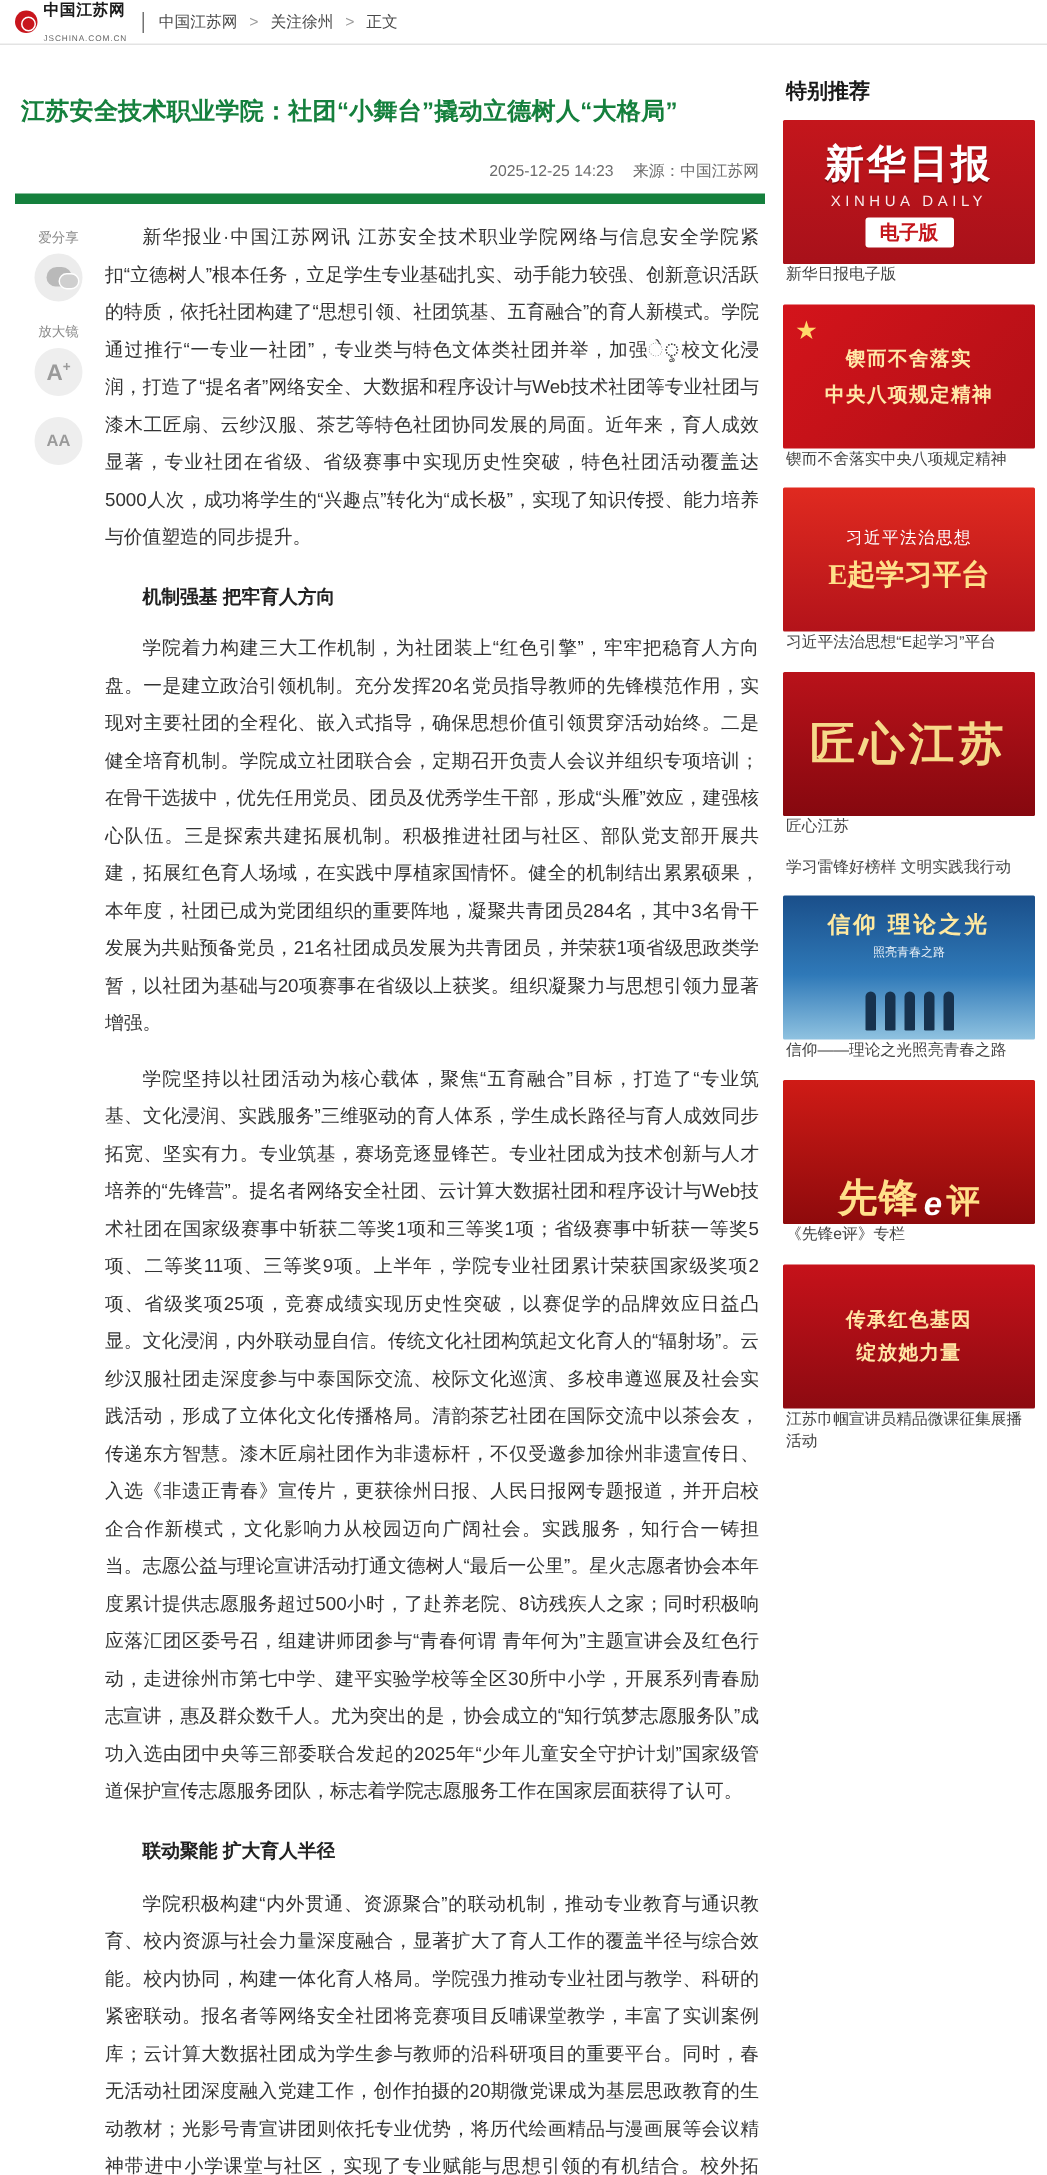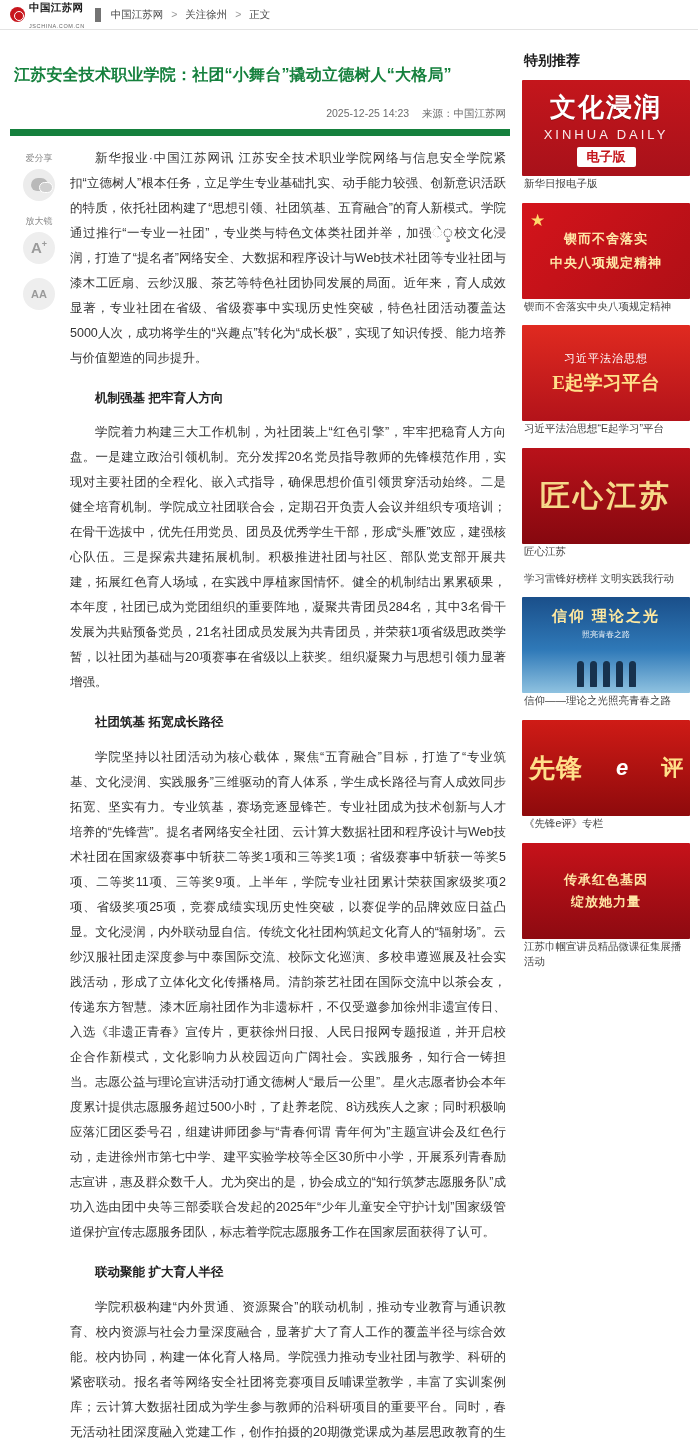--- a/index.html
+++ b/index.html
@@ -48,21 +48,21 @@
     letter-spacing: .4px;
   }
   .logo-en {
     font-size: 5.5px;
     color: #666;
     letter-spacing: .6px;
   }
   .crumbs {
     font-size: 10.5px;
     color: #4a4a4a;
-    border-left: 6px solid #737373;
+    border-left: 1px solid #737373;
     padding-left: 10px;
     white-space: nowrap;
   }
   .crumbs .sep { color: #999; margin: 0 5px; }
   .crumbs a { color: #4a4a4a; text-decoration: none; }
 
   
   .page {
     display: flex;
     align-items: flex-start;
@@ -178,21 +178,21 @@
     display: flex; flex-direction: column;
     align-items: center; justify-content: center;
     color: #fff;
   }
   .art-xhrb .t1 {
     font-size: 26px; font-weight: bold; letter-spacing: 2px;
     font-family: "Liberation Serif", serif;
     text-shadow: 0 1px 0 rgba(0,0,0,.25);
   }
   .art-xhrb .t2 {
-    font-size: 13px; letter-spacing: 3px; margin-top: 2px; opacity: .92;
+    font-size: 10px; letter-spacing: 3px; margin-top: 2px; opacity: .92;
   }
   .art-xhrb .t3 {
     margin-top: 5px; font-size: 13px; font-weight: bold;
     background: #fff; color: #c4161c; padding: 1px 10px; border-radius: 2px;
   }
 
   .art-eight {
     background: linear-gradient(135deg,#d4141b 0%,#b00f16 100%);
     display: flex; flex-direction: column;
     align-items: center; justify-content: center;
@@ -246,21 +246,21 @@
     position: absolute; bottom: 6px; left: 0; right: 0;
     display: flex; justify-content: center; gap: 6px;
   }
   .art-xy .ppl i {
     display: block; width: 7px; height: 26px; background: #17324e;
     border-radius: 4px 4px 1px 1px;
   }
 
   .art-xfe {
     background: linear-gradient(180deg,#cf1b16 0%,#8e0a0c 100%);
-    display: flex; align-items: center; justify-content: center; color: #ffe08a; gap: 30px;
+    display: flex; align-items: flex-end; justify-content: center; color: #ffe08a;
   }
   .art-xfe .d1 { font-size: 26px; font-weight: bold; font-family: "Liberation Serif", serif; letter-spacing: 1px; }
   .art-xfe .d2 { font-size: 22px; font-weight: bold; color: #fff; margin-left: 3px; font-style: italic; }
   .art-xfe .d3 { font-size: 22px; font-weight: bold; margin-left: 3px; }
 
   .art-hs {
     background: linear-gradient(180deg,#c6121a 0%,#8d0a11 100%);
     display: flex; flex-direction: column;
     align-items: center; justify-content: center; color: #ffe6a5;
   }
@@ -315,37 +315,36 @@
           <span class="rail-aa-small">AA</span>
         </div>
       </div>
 
       <div class="article">
         <p>新华报业·中国江苏网讯 江苏安全技术职业学院网络与信息安全学院紧扣“立德树人”根本任务，立足学生专业基础扎实、动手能力较强、创新意识活跃的特质，依托社团构建了“思想引领、社团筑基、五育融合”的育人新模式。学院通过推行“一专业一社团”，专业类与特色文体类社团并举，加强ેৢ校文化浸润，打造了“提名者”网络安全、大数据和程序设计与Web技术社团等专业社团与漆木工匠扇、云纱汉服、茶艺等特色社团协同发展的局面。近年来，育人成效显著，专业社团在省级、省级赛事中实现历史性突破，特色社团活动覆盖达5000人次，成功将学生的“兴趣点”转化为“成长极”，实现了知识传授、能力培养与价值塑造的同步提升。</p>
 
         <h3>机制强基 把牢育人方向</h3>
         <p>学院着力构建三大工作机制，为社团装上“红色引擎”，牢牢把稳育人方向盘。一是建立政治引领机制。充分发挥20名党员指导教师的先锋模范作用，实现对主要社团的全程化、嵌入式指导，确保思想价值引领贯穿活动始终。二是健全培育机制。学院成立社团联合会，定期召开负责人会议并组织专项培训；在骨干选拔中，优先任用党员、团员及优秀学生干部，形成“头雁”效应，建强核心队伍。三是探索共建拓展机制。积极推进社团与社区、部队党支部开展共建，拓展红色育人场域，在实践中厚植家国情怀。健全的机制结出累累硕果，本年度，社团已成为党团组织的重要阵地，凝聚共青团员284名，其中3名骨干发展为共贴预备党员，21名社团成员发展为共青团员，并荣获1项省级思政类学暂，以社团为基础与20项赛事在省级以上获奖。组织凝聚力与思想引领力显著增强。</p>
 
-        <h3>社团筑基 拓宽成长路径</h3>
         <p>学院坚持以社团活动为核心载体，聚焦“五育融合”目标，打造了“专业筑基、文化浸润、实践服务”三维驱动的育人体系，学生成长路径与育人成效同步拓宽、坚实有力。专业筑基，赛场竞逐显锋芒。专业社团成为技术创新与人才培养的“先锋营”。提名者网络安全社团、云计算大数据社团和程序设计与Web技术社团在国家级赛事中斩获二等奖1项和三等奖1项；省级赛事中斩获一等奖5项、二等奖11项、三等奖9项。上半年，学院专业社团累计荣获国家级奖项2项、省级奖项25项，竞赛成绩实现历史性突破，以赛促学的品牌效应日益凸显。文化浸润，内外联动显自信。传统文化社团构筑起文化育人的“辐射场”。云纱汉服社团走深度参与中泰国际交流、校际文化巡演、多校串遵巡展及社会实践活动，形成了立体化文化传播格局。清韵茶艺社团在国际交流中以茶会友，传递东方智慧。漆木匠扇社团作为非遗标杆，不仅受邀参加徐州非遗宣传日、入选《非遗正青春》宣传片，更获徐州日报、人民日报网专题报道，并开启校企合作新模式，文化影响力从校园迈向广阔社会。实践服务，知行合一铸担当。志愿公益与理论宣讲活动打通文德树人“最后一公里”。星火志愿者协会本年度累计提供志愿服务超过500小时，了赴养老院、8访残疾人之家；同时积极响应落汇团区委号召，组建讲师团参与“青春何谓 青年何为”主题宣讲会及红色行动，走进徐州市第七中学、建平实验学校等全区30所中小学，开展系列青春励志宣讲，惠及群众数千人。尤为突出的是，协会成立的“知行筑梦志愿服务队”成功入选由团中央等三部委联合发起的2025年“少年儿童安全守护计划”国家级管道保护宣传志愿服务团队，标志着学院志愿服务工作在国家层面获得了认可。</p>
 
         <h3>联动聚能 扩大育人半径</h3>
         <p>学院积极构建“内外贯通、资源聚合”的联动机制，推动专业教育与通识教育、校内资源与社会力量深度融合，显著扩大了育人工作的覆盖半径与综合效能。校内协同，构建一体化育人格局。学院强力推动专业社团与教学、科研的紧密联动。报名者等网络安全社团将竞赛项目反哺课堂教学，丰富了实训案例库；云计算大数据社团成为学生参与教师的沿科研项目的重要平台。同时，春无活动社团深度融入党建工作，创作拍摄的20期微党课成为基层思政教育的生动教材；光影号青宣讲团则依托专业优势，将历代绘画精品与漫画展等会议精神带进中小学课堂与社区，实现了专业赋能与思想引领的有机结合。校外拓展，打造开放式育人生态。学院积极引导各类社团对接社会优质资源，将育人场地延伸至行业企业与广阔社会。在专业社团领域，提名者网络安全社团成立的“知行筑梦”网络安全工作室，与江苏恒知教育科技有限公司、徐州天麦网络科技有限公司等学生创业实体。在文化传承与社会服务领域，成果同样显著：漆木匠扇社团与“铜山原味”品牌开启校企合作；云纱汉服社、清韵茶艺社承担中泰文化交流校企任务。</p>
 
       </div>
     </div>
 
   </div>
 
   <div class="right">
     <div class="rc-title">特别推荐</div>
 
     <div class="promo">
       <div class="promo-img art-xhrb">
-        <div class="t1">文化浸润</div>
+        <div class="t1">新华日报</div>
         <div class="t2">XINHUA DAILY</div>
         <div class="t3">电子版</div>
       </div>
       <div class="promo-cap">新华日报电子版</div>
     </div>
 
     <div class="promo">
       <div class="promo-img art-eight">
         <span class="emblem">★</span>
         <div class="line1">锲而不舍落实</div>

